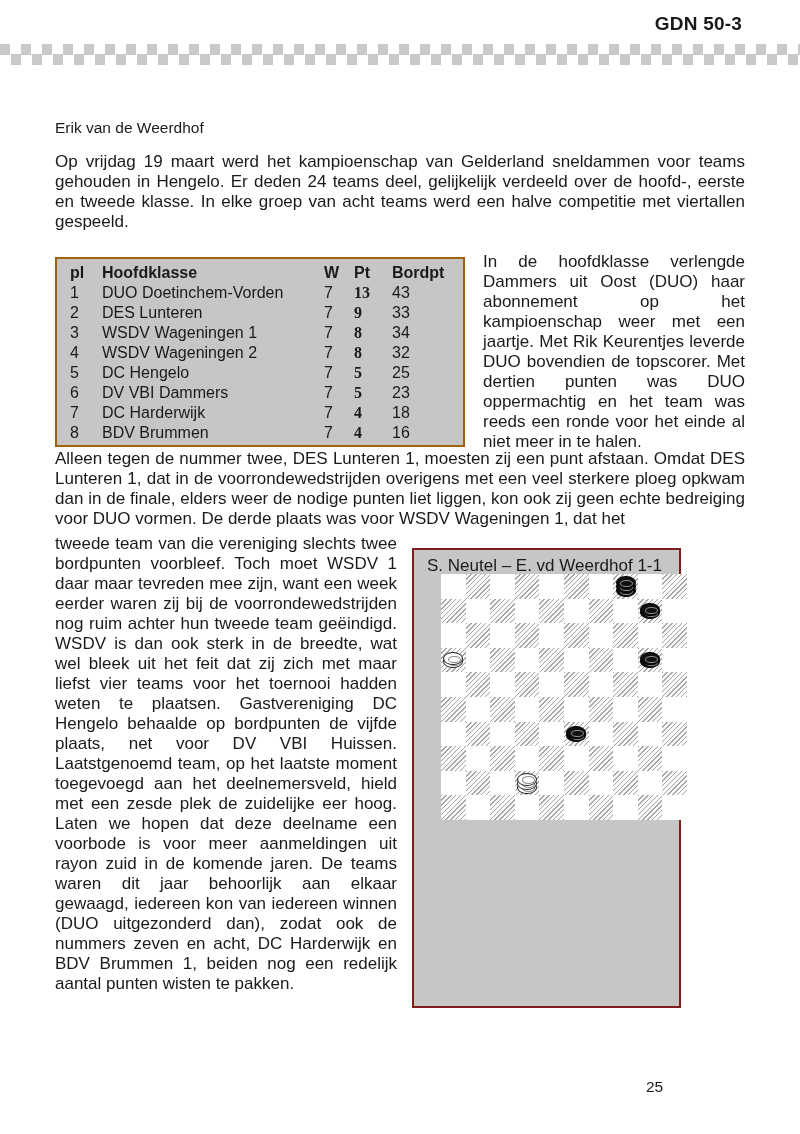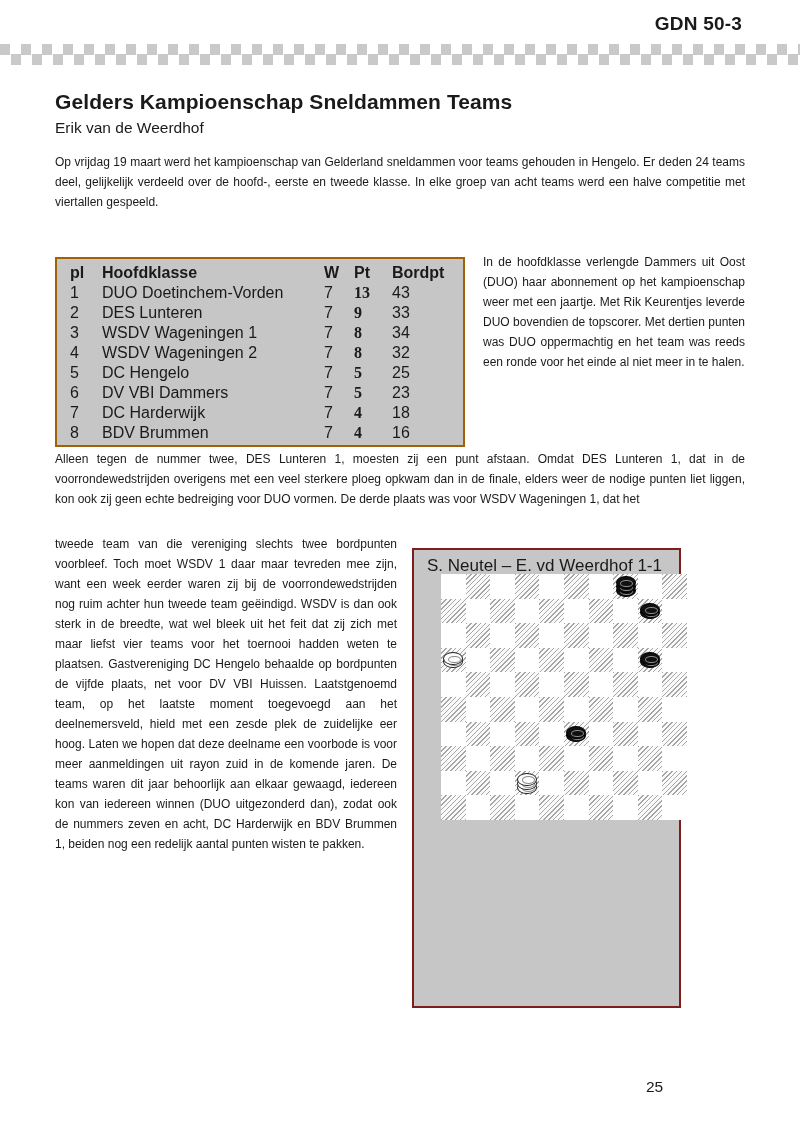--- a/index.html
+++ b/index.html
@@ -12,21 +12,21 @@
     position:relative;width:800px;height:1134px;background:#fff;overflow:hidden;
     font-family:"Liberation Sans","DejaVu Sans",sans-serif;color:var(--ink);
   }
   .issue{position:absolute;top:13px;right:58px;font-size:19px;font-weight:bold;letter-spacing:.2px;}
   .band{
     position:absolute;left:0;top:44px;width:800px;height:21px;
     background:conic-gradient(#fff 25%, var(--band-gray) 0 50%, #fff 0 75%, var(--band-gray) 0) 0 0/21px 21px repeat;
   }
   .title{position:absolute;left:55px;top:90px;margin:0;font-size:21px;font-weight:bold;letter-spacing:.1px;}
   .author{position:absolute;left:55px;top:119px;font-size:15.5px;}
-  .body{margin:0;font-size:12px;line-height:20px;text-align:justify;}
+  .body{margin:0;font-size:17px;line-height:20px;text-align:justify;}
   .intro{position:absolute;left:55px;top:152px;width:690px;}
   .beside{position:absolute;left:483px;top:252px;width:262px;}
   .full2{position:absolute;left:55px;top:449px;width:690px;}
   .narrow{position:absolute;left:55px;top:534px;width:342px;}
 
   
   .standings{
     position:absolute;left:55px;top:257px;width:410px;height:190px;box-sizing:border-box;
     background:var(--panel-gray);border:2px solid #a16207;padding:4px 0;
   }
@@ -69,21 +69,20 @@
   .pageno{position:absolute;left:646px;top:1078px;font-size:15.5px;}
 </style>
 </head>
 <body>
 
 <div class="page">
 
   <div class="issue">GDN 50-3</div>
   <div class="band"></div>
 
-  <h1 class="title">Gelders Kampioenschap Sneldammen Teams</h1>
   <div class="author">Erik van de Weerdhof</div>
 
   <p class="body intro">Op vrijdag 19 maart werd het kampioenschap van Gelderland sneldammen voor teams gehouden in Hengelo. Er deden 24 teams deel, gelijkelijk verdeeld over de hoofd-, eerste en tweede klasse. In elke groep van acht teams werd een halve competitie met viertallen gespeeld.</p>
 
   <div class="standings">
     <table>
       <thead>
         <tr>
           <th class="c0">pl</th>
           <th class="c1">Hoofdklasse</th>

